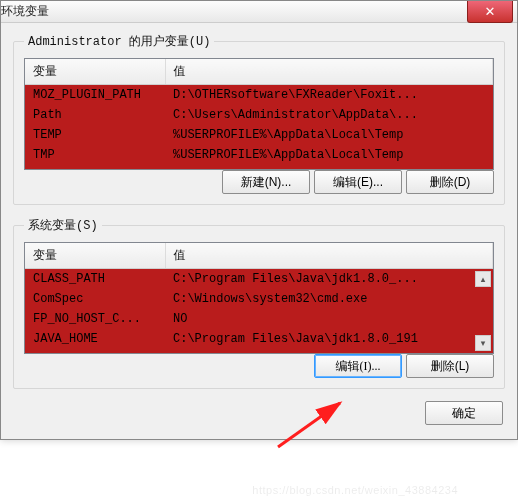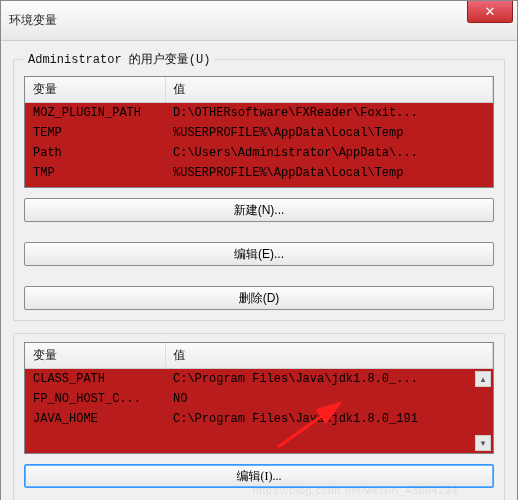--- a/index.html
+++ b/index.html
@@ -13,26 +13,25 @@
     height: 500px;
     overflow: hidden;
   }
   .window {
     width: 518px;
     border: 1px solid #888;
     background: #f0f0f0;
     box-shadow: 0 0 8px rgba(0,0,0,0.2);
   }
   .titlebar {
-    height: 40px;
+    height: 22px;
     background: linear-gradient(#fdfdfd, #e8e8e8);
     border-bottom: 1px solid #ccc;
     display: flex;
     align-items: center;
-    padding-left: 8px;
     position: relative;
   }
   .titlebar-text {
     color: #222;
   }
   .close-btn {
     position: absolute;
     right: 4px;
     top: 0;
     width: 46px;
@@ -103,23 +102,21 @@
     display: flex;
     align-items: center;
     justify-content: center;
     font-size: 9px;
     color: #555;
   }
   .scroll-corner.down { top: auto; bottom: 2px; }
   .btn-row {
     display: flex;
     justify-content: flex-end;
-    gap: 20px;
-    margin-top: 10px;
-    flex-direction: column;
+    gap: 4px;
   }
   button.win {
     min-width: 88px;
     height: 24px;
     background: linear-gradient(#fdfdfd, #e8e8e8);
     border: 1px solid #8c8c8c;
     border-radius: 2px;
     font-family: inherit;
     font-size: 12px;
     cursor: pointer;
@@ -175,58 +172,63 @@
               <th>变量</th>
               <th>值</th>
             </tr>
           </thead>
           <tbody>
             <tr>
               <td>MOZ_PLUGIN_PATH</td>
               <td>D:\OTHERsoftware\FXReader\Foxit...</td>
             </tr>
             <tr>
+              <td>Path</td>
+              <td>C:\Users\Administrator\AppData\...</td>
+            </tr>
+            <tr>
               <td>TEMP</td>
               <td>%USERPROFILE%\AppData\Local\Temp</td>
-            </tr>
-            <tr>
-              <td>Path</td>
-              <td>C:\Users\Administrator\AppData\...</td>
             </tr>
             <tr>
               <td>TMP</td>
               <td>%USERPROFILE%\AppData\Local\Temp</td>
             </tr>
           </tbody>
         </table>
       </div>
       <div class="btn-row">
         <button class="win">新建(N)...</button>
         <button class="win">编辑(E)...</button>
         <button class="win">删除(D)</button>
       </div>
     </fieldset>
 
     <fieldset class="group">
+      <legend>系统变量(S)</legend>
       <div class="table-wrap" style="position:relative;">
         <table class="vars">
           <colgroup>
               <col class="col-var">
               <col>
             </colgroup>
           <thead>
             <tr>
               <th>变量</th>
               <th>值</th>
             </tr>
           </thead>
           <tbody>
             <tr>
               <td>CLASS_PATH</td>
               <td>C:\Program Files\Java\jdk1.8.0_...</td>
+            </tr>
+            <tr>
+              <td>ComSpec</td>
+              <td>C:\Windows\system32\cmd.exe</td>
             </tr>
             <tr>
               <td>FP_NO_HOST_C...</td>
               <td>NO</td>
             </tr>
             <tr>
               <td>JAVA_HOME</td>
               <td>C:\Program Files\Java\jdk1.8.0_191</td>
             </tr>
           </tbody>

